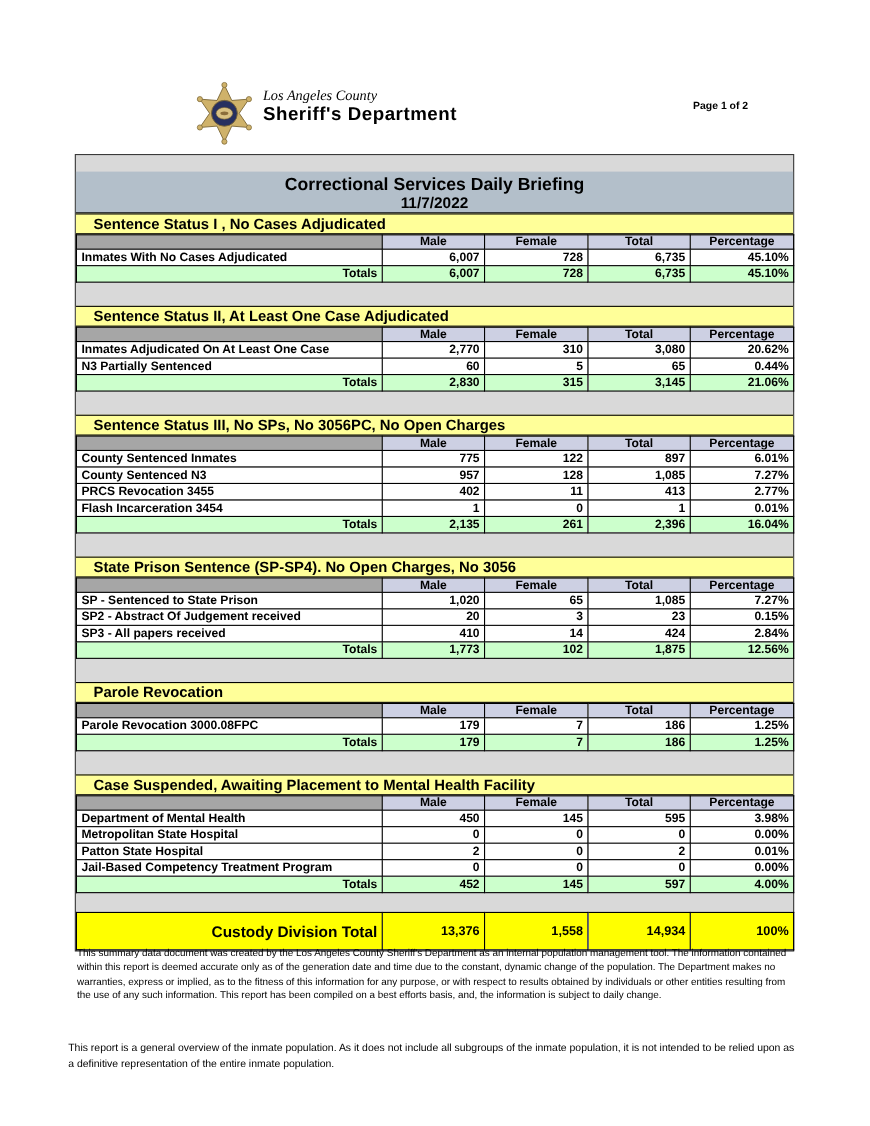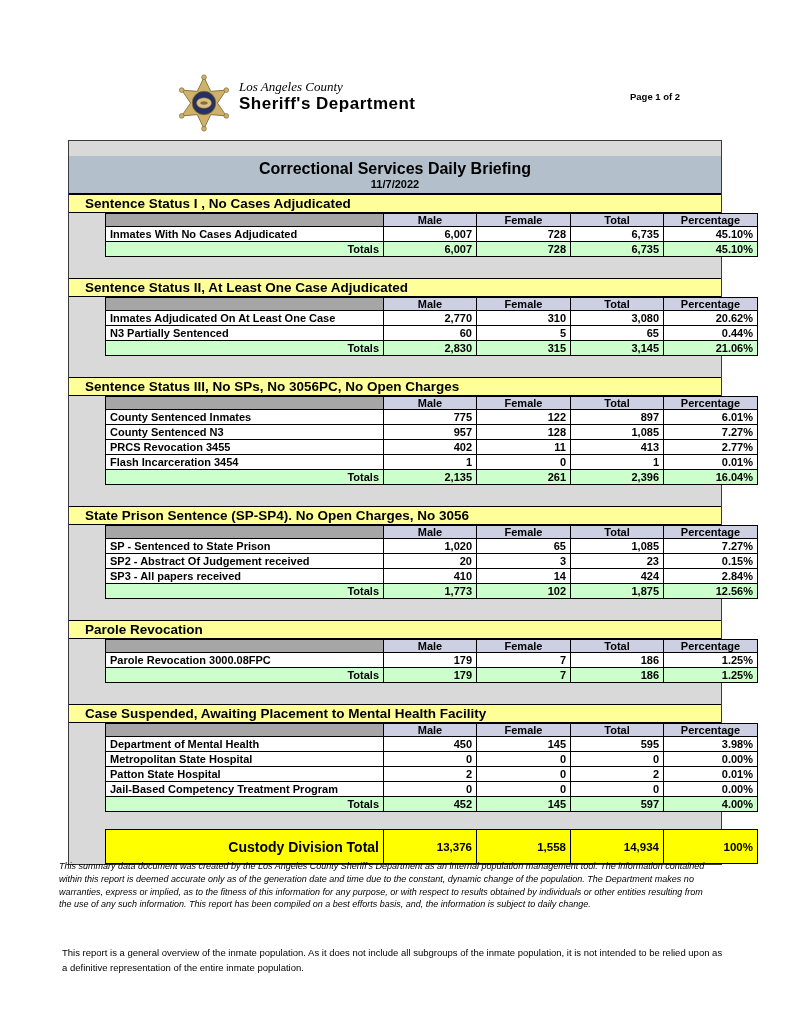--- a/index.html
+++ b/index.html
@@ -29,49 +29,49 @@
     box-sizing:border-box;
   }
   .title-bar{
     background:var(--title-bar-bg);
     border-bottom:1px solid #000;
     text-align:center;
     padding:3px 0 2px 0;
     margin-top:15px;
   }
   .title{font-size:16px;font-weight:bold;line-height:19px;}
-  .date{font-size:11px;font-weight:bold;line-height:13px;}
+  .date{font-size:14px;font-weight:bold;line-height:13px;}
 
   .section{margin:0;}
   .section + .section{margin-top:21px;}
   .sec-head{
     background:var(--section-head-bg);
     border-top:1px solid #000;border-bottom:1px solid #000;
     font-size:13.5px;font-weight:bold;
     padding:1px 16px;line-height:15px;
   }
-  table{border-collapse:collapse;table-layout:fixed;width:652px;margin-left:36px;}
+  table{border-collapse:collapse;table-layout:fixed;width:652px;}
   td{border:1px solid #000;font-weight:bold;overflow:hidden;white-space:nowrap;box-sizing:border-box;}
   .sec-table td{height:15px;font-size:11px;padding:0 4px;background:#fff;}
   .sec-table .col-head td{height:13px;text-align:center;background:var(--col-head-bg);padding:0 2px;}
   .sec-table .col-head td.lbl-head{background:var(--label-head-bg);}
   .sec-table td.lbl{text-align:left;}
   .sec-table td.num{text-align:right;}
   .sec-table .totals-row td{background:var(--totals-bg);}
   .sec-table .totals-row td.lbl{text-align:right;}
 
   .grand-table{margin-top:17px;}
   .grand-table td{background:var(--grand-bg);height:34px;text-align:right;padding:0 4px;}
   .grand-table td.glabel{font-size:14px;}
   .grand-table td.gnum{font-size:11.5px;}
 
   
   .disclaimer{
-    position:absolute;left:59px;top:860px;width:648px;
-    font-size:9px;font-style:italic;line-height:1.42;margin:0;
+    position:absolute;left:70px;top:860px;width:648px;
+    font-size:9px;line-height:1.42;margin:0;
   }
   .note{
     position:absolute;left:62px;top:946px;width:668px;
     font-size:9.5px;line-height:1.55;margin:0;
   }
 </style>
 </head>
 <body>
 
 <div class="page">

